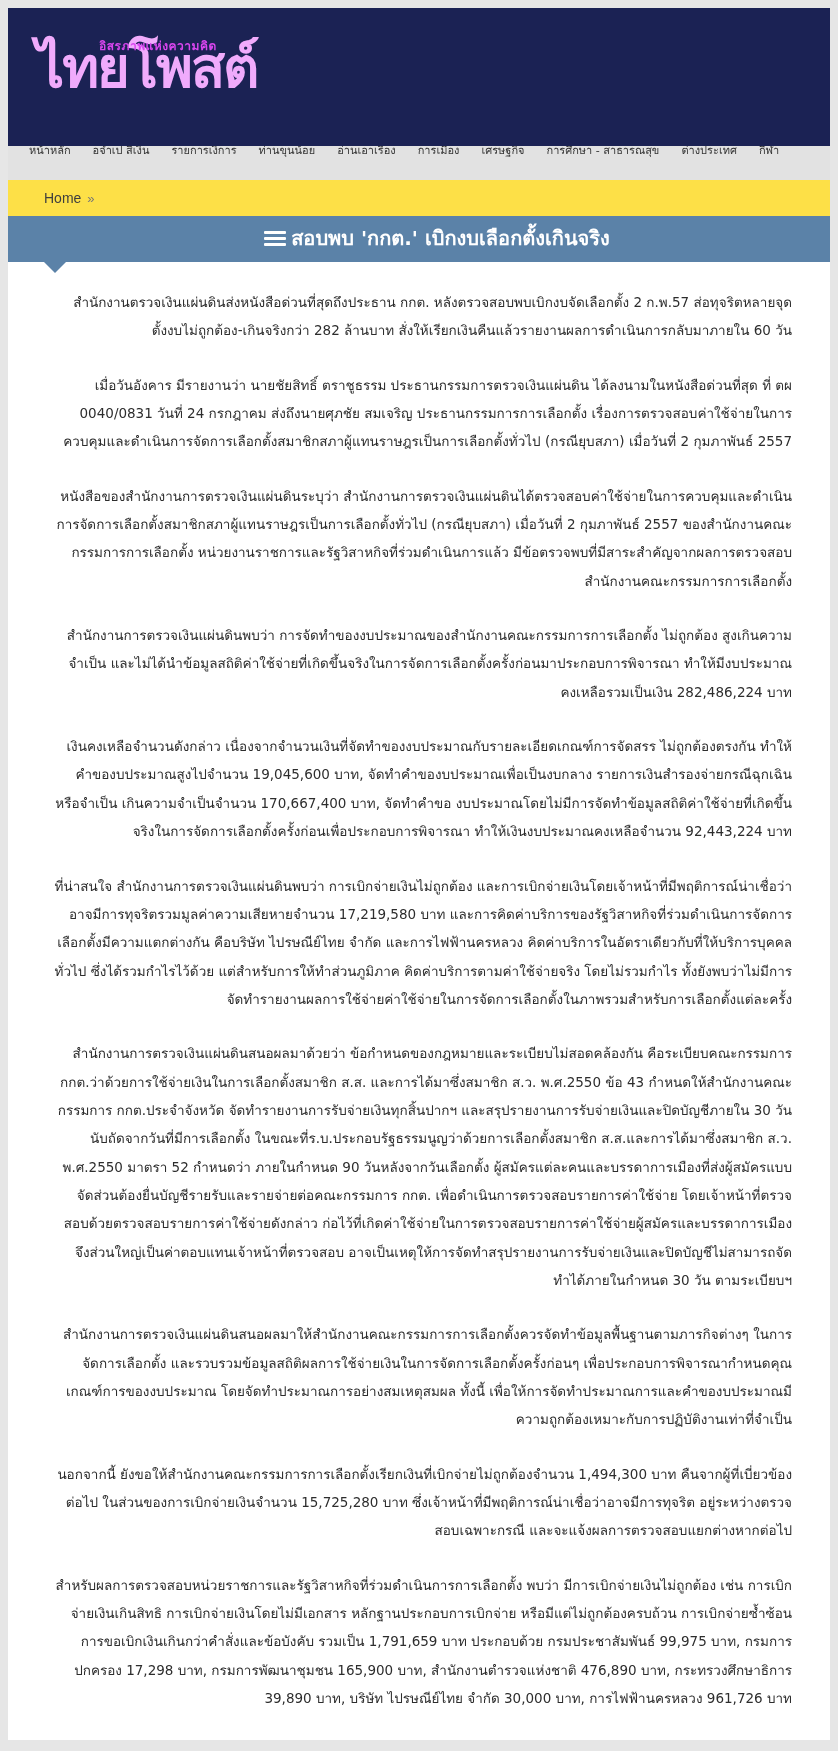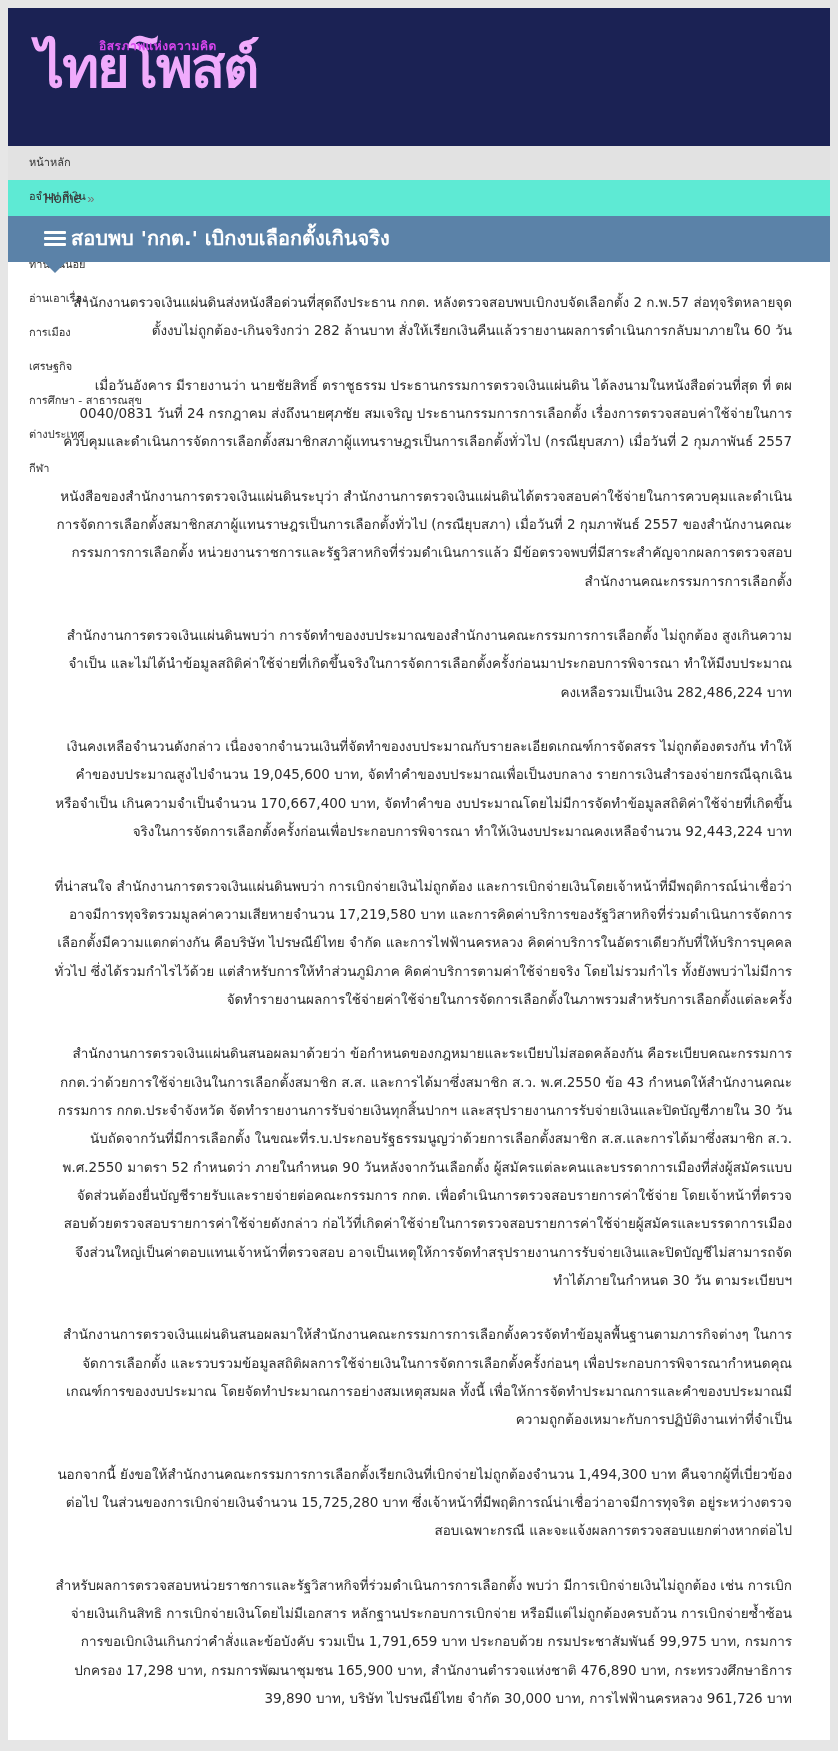--- a/index.html
+++ b/index.html
@@ -44,23 +44,22 @@
     white-space: nowrap;
     line-height: 1.15;
   }
 
   
   .nav {
     background: #e2e2e2;
     margin: 0 8px;
     height: 34px;
     display: flex;
-    align-items: flex-start;
-    padding: 0 10px;
-    flex-direction: column;
+    align-items: flex-end;
+    padding: 12px 10px;
   }
   .nav-item {
     font-size: 11px;
     color: #343434;
     font-family: "DejaVu Sans", sans-serif;
     white-space: nowrap;
     padding: 0 11px;
     cursor: pointer;
     line-height: 34px;
   }
@@ -68,37 +67,38 @@
   
   .shell {
     background: #ffffff;
     margin: 0 8px;
     padding: 0;
     min-height: 1560px;
   }
   .content-inner { padding: 0 30px 0 30px; }
 
   .breadcrumb {
-    background: #5eead4;
+    background: #fde047;
     margin: 0 -30px;
     padding: 10px 0 10px 36px;
     font-size: 14px;
     color: #3e3e3e;
     font-family: "Liberation Sans", sans-serif;
   }
   .breadcrumb a { color: #3e3e3e; text-decoration: none; }
   .breadcrumb .sep { color: #777; margin-left: 6px; font-size: 13px; }
 
   .title-bar {
     background: #5b82a8;
     margin: 0 -30px;
     padding: 9px 0 11px 36px;
     position: relative;
     display: flex;
     align-items: center;
+    justify-content: center;
   }
   .hamburger {
     display: inline-block;
     width: 22px;
     margin-right: 5px;
     flex: none;
   }
   .hamburger span {
     display: block;
     height: 3px;

